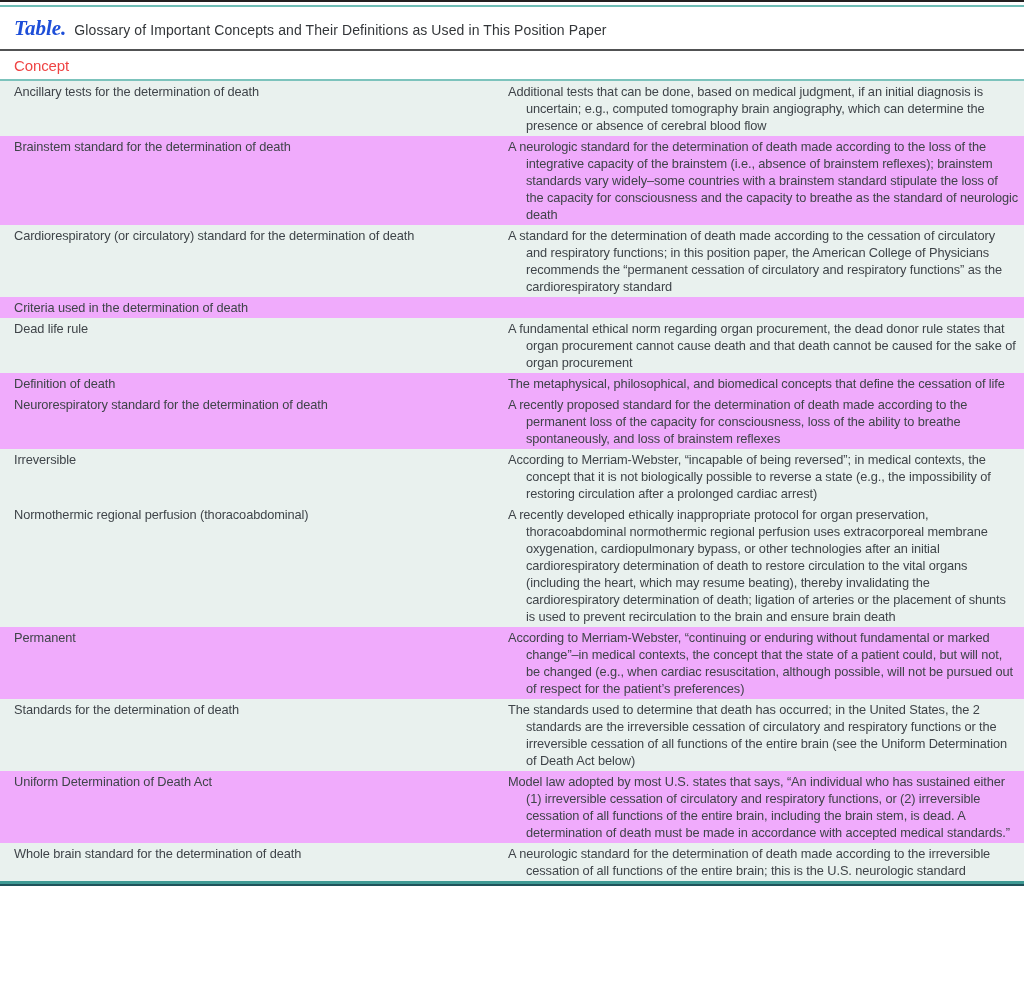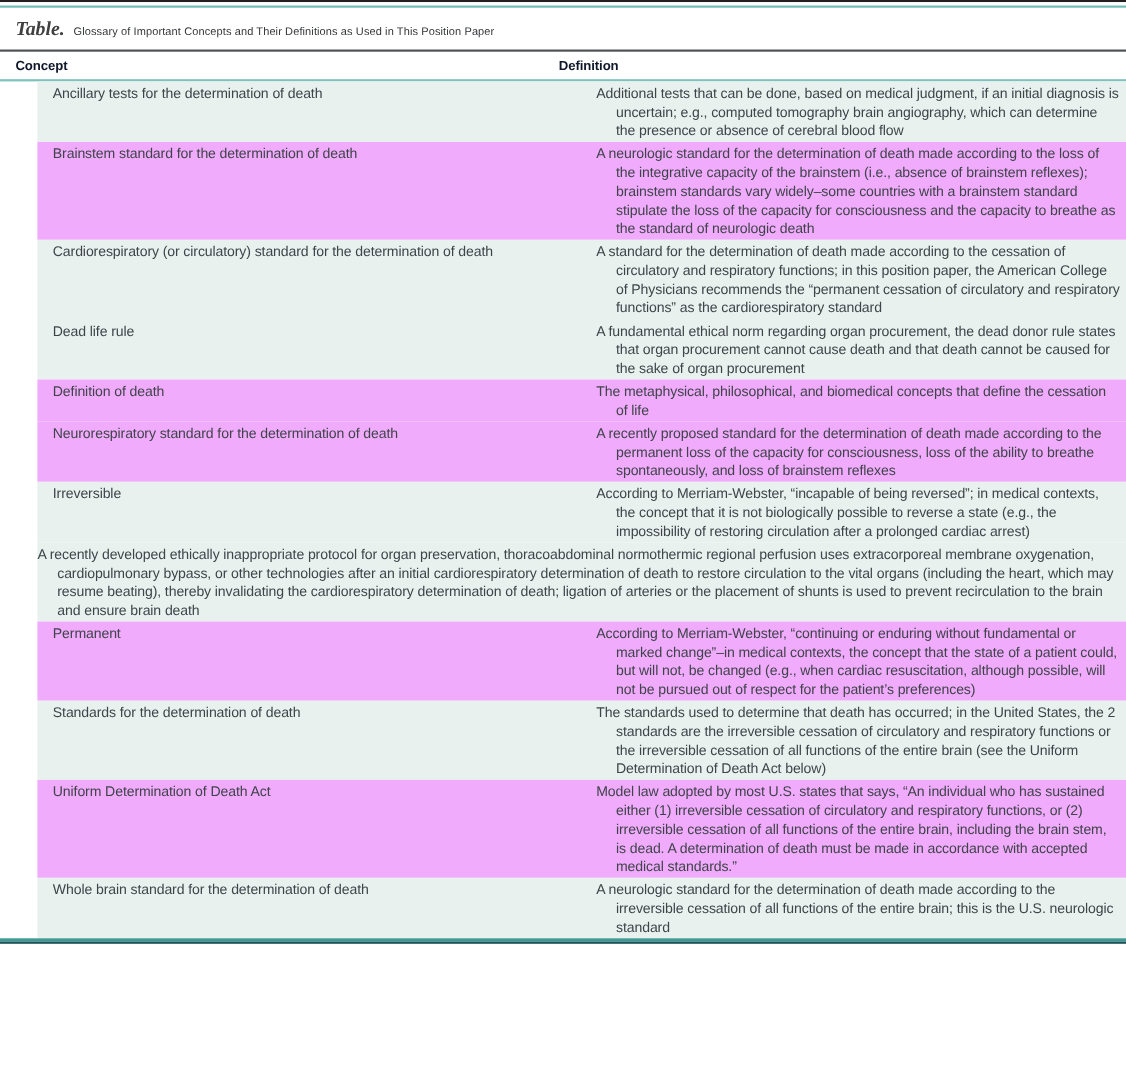--- a/index.html
+++ b/index.html
@@ -27,44 +27,44 @@
   .title-bar {
     padding:9px 14px 8px 14px;
     display:flex;
     align-items:baseline;
     white-space:nowrap;
   }
   .title-prefix {
     font-family:"Liberation Serif", serif;
     font-style:italic;
     font-weight:bold;
-    font-size:18px;
-    color:#404040;
+    font-size:21px;
+    color:#1d4ed8;
     margin-right:8px;
   }
   .title-text {
-    font-size:10px;
+    font-size:14px;
     color:#333639;
     letter-spacing:0.1px;
   }
 
   .head-row { display:flex; padding:6px 0 5px 0; }
-  .head-row .cell { font-weight:bold; font-size:12px; color:#0f172a; letter-spacing:-0.1px; }
+  .head-row .cell { font-weight:normal; font-size:15px; color:#ef4444; letter-spacing:-0.1px; }
 
   .cell.concept {
     flex:0 0 508px;
     padding-left:14px;
     padding-right:12px;
   }
   .cell.def {
     flex:1 1 auto;
     padding-right:6px;
   }
 
-  .row { display:flex; font-size:12.8px; line-height:17px; letter-spacing:-0.1px;margin-left:34px; }
+  .row { display:flex; font-size:12.8px; line-height:17px; letter-spacing:-0.1px; }
   .row.shaded { background:#e9f1ee; }
   .row.plain  { background:#f0abfc; }
   .row .cell  { padding-top:2px; padding-bottom:2px; }
   .hang {
     text-indent:-18px;
     padding-left:18px;
   }
 </style>
 </head>
 <body>
@@ -76,21 +76,20 @@
 
   <div class="title-bar">
     <span class="title-prefix">Table.</span>
     <span class="title-text">Glossary of Important Concepts and Their Definitions as Used in This Position Paper</span>
   </div>
 
   <div class="rule title-rule"></div>
 
   <div class="head-row">
     <div class="cell concept">Concept</div>
-    <div class="cell def">Definition</div>
   </div>
 
   <div class="rule head-teal"></div>
 
   <div id="rows">
   <div class="row shaded">
     <div class="cell concept">Ancillary tests for the determination of death</div>
     <div class="cell def">
       <p class="hang">Additional tests that can be done, based on medical judgment, if an initial diagnosis is uncertain; e.g., computed tomography brain angiography, which can determine the presence or absence of cerebral blood flow</p>
     </div>
@@ -104,20 +103,21 @@
   </div>
 
   <div class="row shaded">
     <div class="cell concept">Cardiorespiratory (or circulatory) standard for the determination of death</div>
     <div class="cell def">
       <p class="hang">A standard for the determination of death made according to the cessation of circulatory and respiratory functions; in this position paper, the American College of Physicians recommends the “permanent cessation of circulatory and respiratory functions” as the cardiorespiratory standard</p>
     </div>
   </div>
 
   <div class="row plain">
+    <div class="cell concept">Criteria used in the determination of death</div>
   </div>
 
   <div class="row shaded">
     <div class="cell concept">Dead life rule</div>
     <div class="cell def">
       <p class="hang">A fundamental ethical norm regarding organ procurement, the dead donor rule states that organ procurement cannot cause death and that death cannot be caused for the sake of organ procurement</p>
     </div>
   </div>
 
   <div class="row plain">
@@ -135,20 +135,21 @@
   </div>
 
   <div class="row shaded">
     <div class="cell concept">Irreversible</div>
     <div class="cell def">
       <p class="hang">According to Merriam-Webster, “incapable of being reversed”; in medical contexts, the concept that it is not biologically possible to reverse a state (e.g., the impossibility of restoring circulation after a prolonged cardiac arrest)</p>
     </div>
   </div>
 
   <div class="row shaded">
+    <div class="cell concept">Normothermic regional perfusion (thoracoabdominal)</div>
     <div class="cell def">
       <p class="hang">A recently developed ethically inappropriate protocol for organ preservation, thoracoabdominal normothermic regional perfusion uses extracorporeal membrane oxygenation, cardiopulmonary bypass, or other technologies after an initial cardiorespiratory determination of death to restore circulation to the vital organs (including the heart, which may resume beating), thereby invalidating the cardiorespiratory determination of death; ligation of arteries or the placement of shunts is used to prevent recirculation to the brain and ensure brain death</p>
     </div>
   </div>
 
   <div class="row plain">
     <div class="cell concept">Permanent</div>
     <div class="cell def">
       <p class="hang">According to Merriam-Webster, “continuing or enduring without fundamental or marked change”–in medical contexts, the concept that the state of a patient could, but will not, be changed (e.g., when cardiac resuscitation, although possible, will not be pursued out of respect for the patient’s preferences)</p>
     </div>

